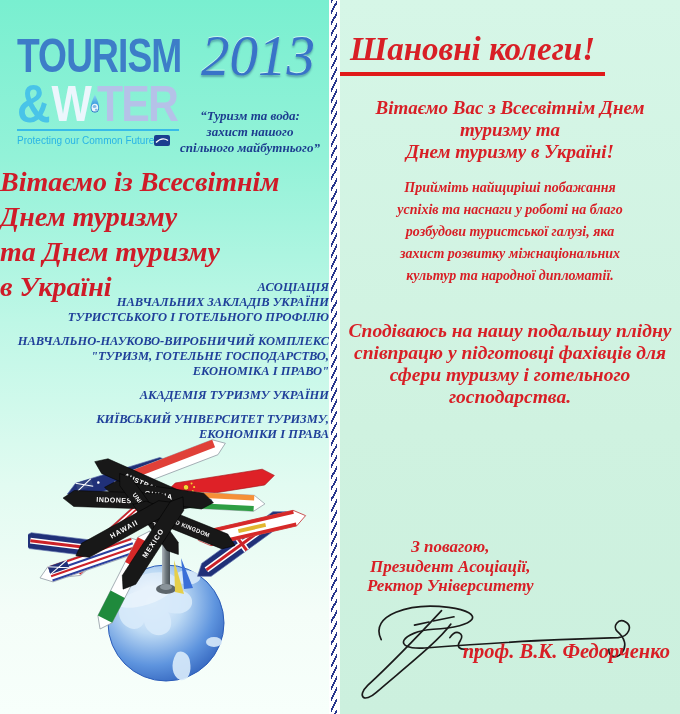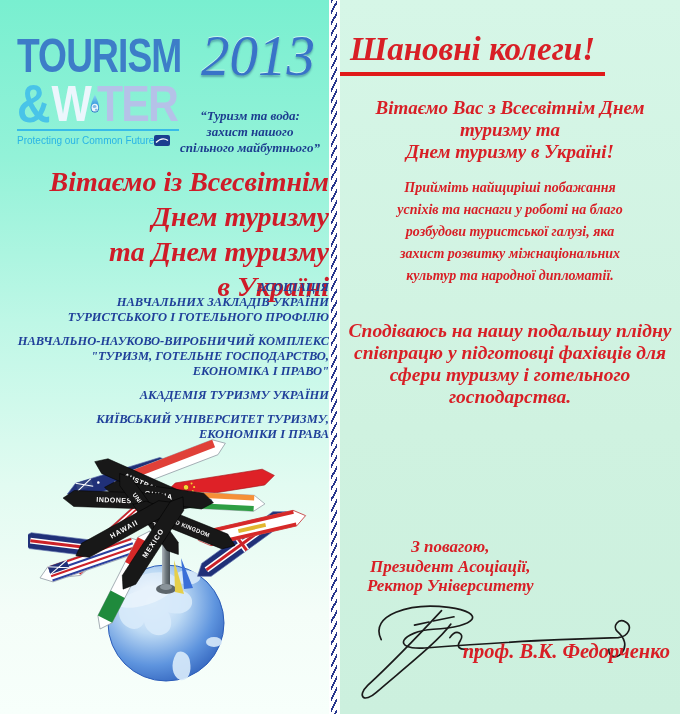--- a/index.html
+++ b/index.html
@@ -29,21 +29,21 @@
   .logo-tagline{margin-top:4px;font-size:10px;color:#29b4e6;display:flex;align-items:center;white-space:nowrap;}
 
   
   .year{position:absolute;left:190px;top:26px;width:136px;text-align:center;
     font-size:57px;font-weight:normal;font-style:italic;color:#3873c8;line-height:60px;
     text-shadow:0 2px 2px rgba(10,40,100,0.35), 0 -1px 0 rgba(255,255,255,0.55);}
   .theme-quote{position:absolute;left:172px;top:108px;width:156px;text-align:center;
     font-size:13px;font-weight:bold;font-style:italic;color:#1c3d8f;line-height:16px;}
 
   
-  .greeting-title{position:absolute;left:0;top:164px;width:329px;text-align:right;
+  .greeting-title{position:absolute;left:0;top:164px;width:329px;text-align:left;
     color:#cf1b28;font-size:28px;font-weight:bold;font-style:italic;line-height:35px;}
   .orgs{position:absolute;left:0;top:280px;width:329px;text-align:right;
     color:#20409a;font-size:12.5px;font-weight:bold;font-style:italic;line-height:15px;}
   .org-group{margin-bottom:9px;}
 
   .globe-art{position:absolute;left:28px;top:438px;width:281px;height:276px;}
 
   
   .heading-wrap{position:absolute;left:0;top:30px;width:340px;}
   .heading{display:inline-block;font-size:33px;font-weight:bold;font-style:italic;color:#d81f26;

